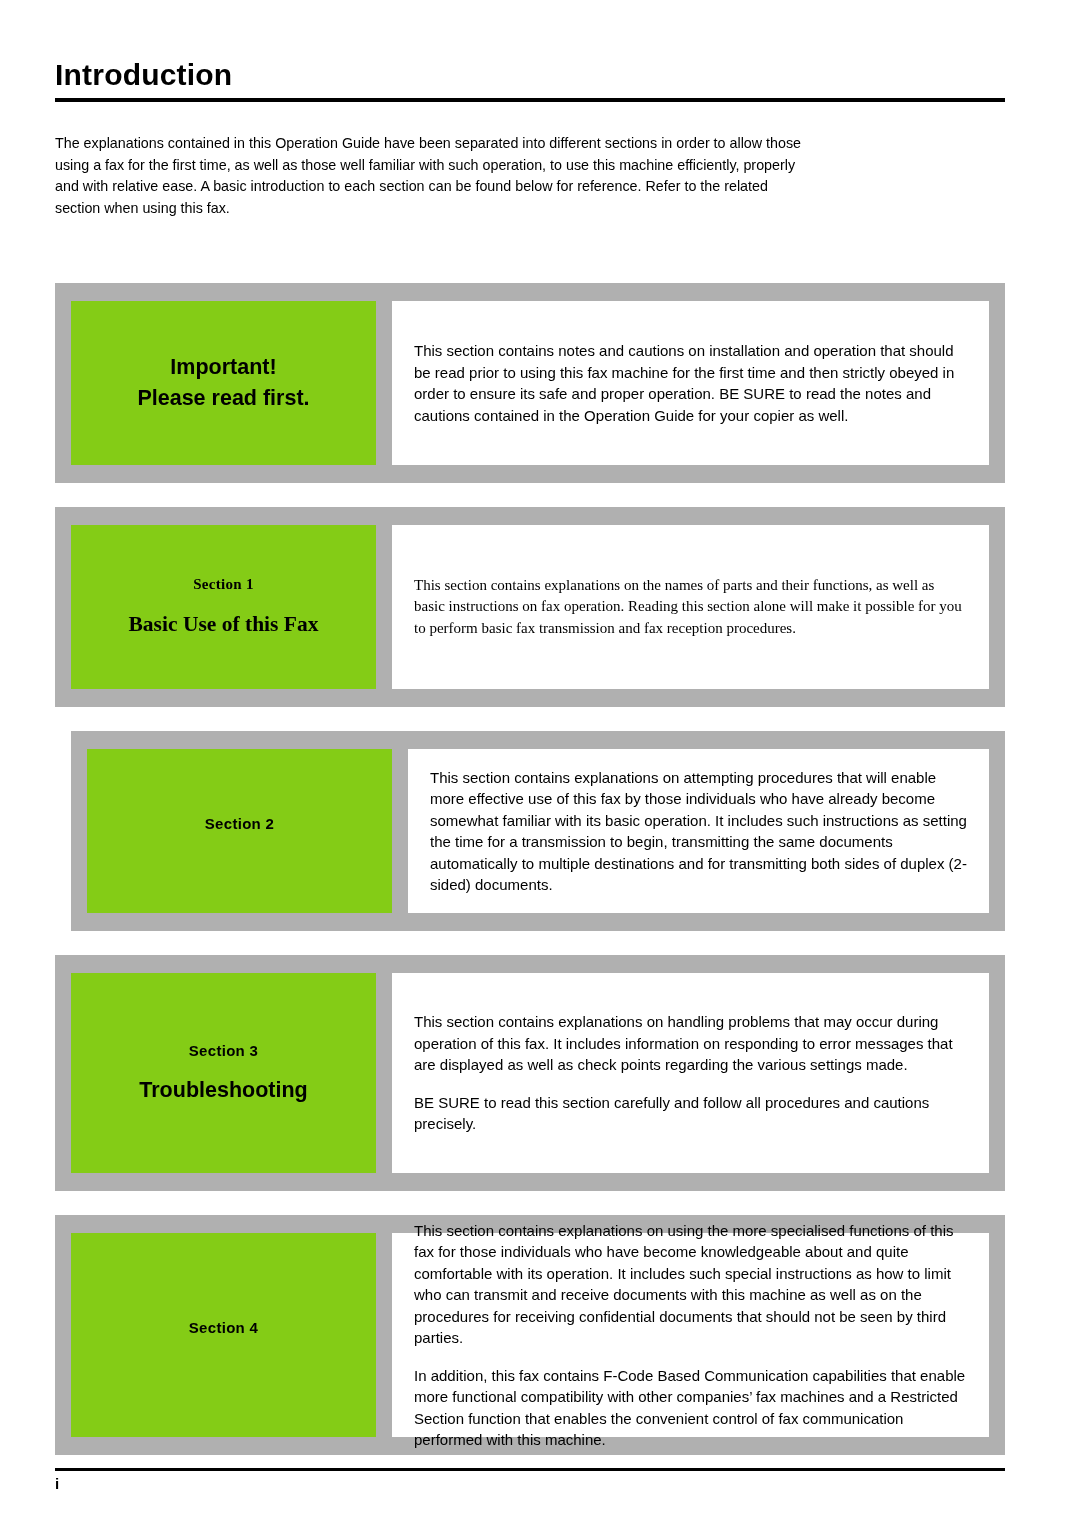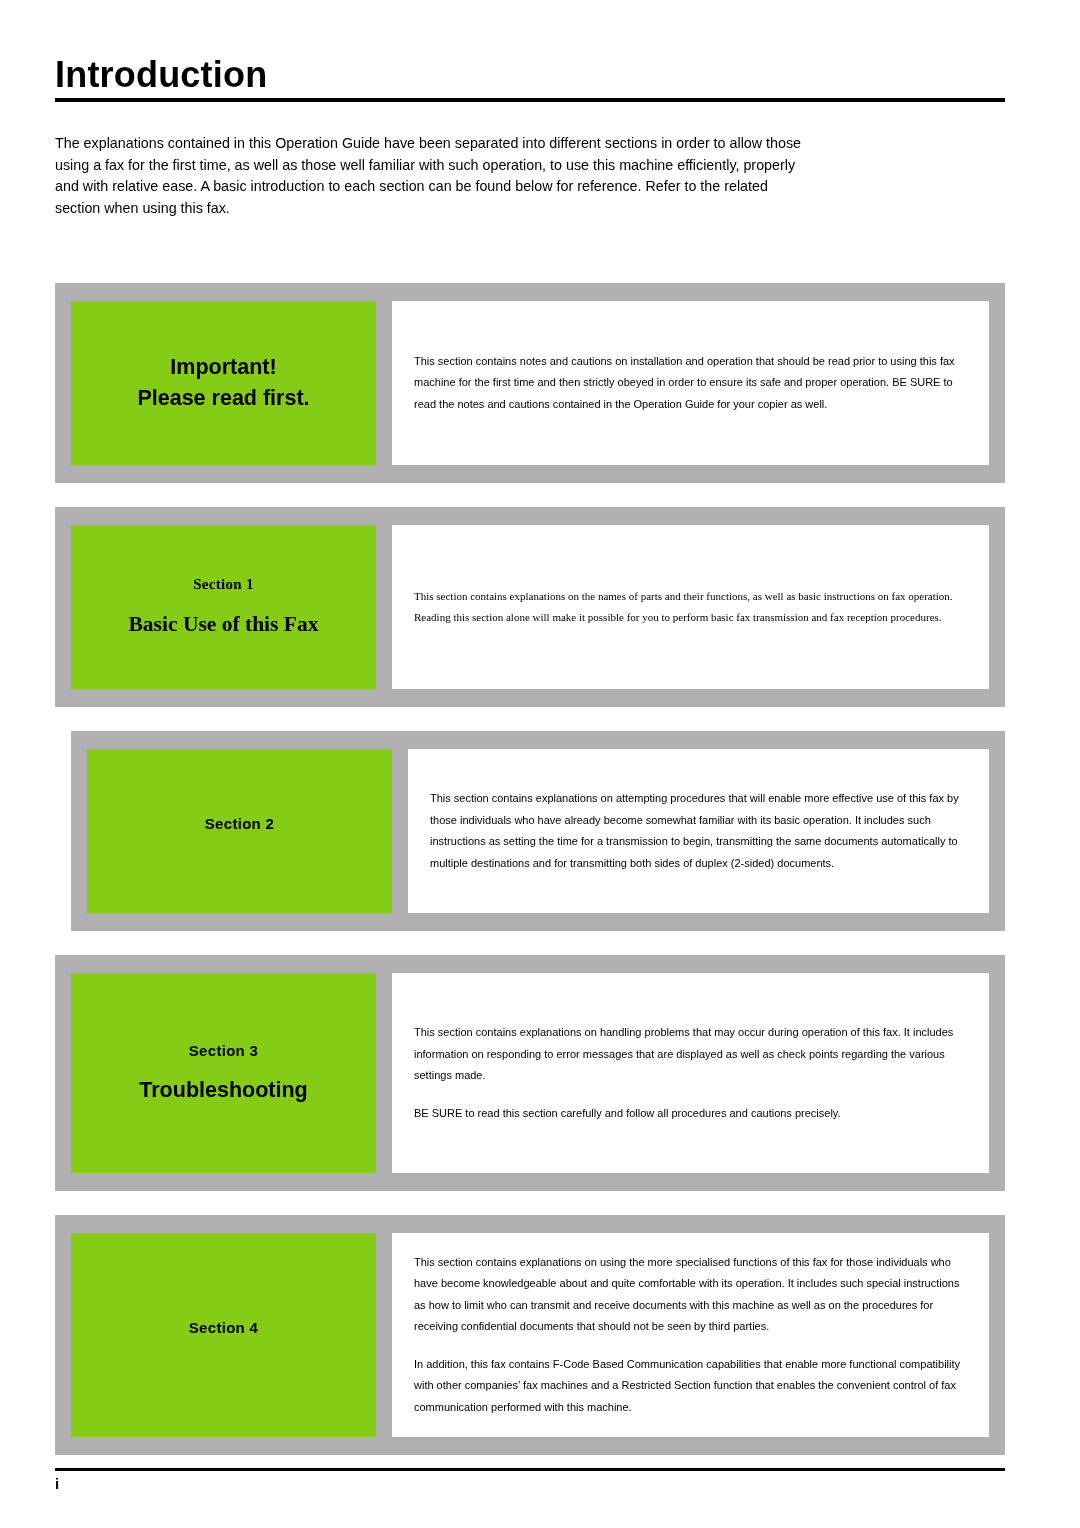--- a/index.html
+++ b/index.html
@@ -22,21 +22,21 @@
     box-sizing: border-box;
   }
   
   .title-block {
     position: absolute;
     left: 55px;
     top: 58px;
     width: 950px;
   }
   .page-title {
-    font-size: 36px;
+    font-size: 30px;
     font-weight: bold;
     letter-spacing: 0.2px;
     line-height: 34px;
     margin: 0 0 6px 0;
     color: #000;
   }
   .title-rule {
     width: 950px;
     height: 4px;
     background: #000;
@@ -101,21 +101,21 @@
   .section-heading {
     font-size: 21.5px;
     font-weight: bold;
     line-height: 30px;
     color: #000;
   }
   .section-heading.two-line {
     line-height: 31px;
   }
   .body-text {
-    font-size: 11px;
+    font-size: 15px;
     line-height: 21.5px;
     color: #000;
   }
   .body-text p {
     margin: 0;
   }
   .body-text p + p {
     margin-top: 16px;
   }
   

